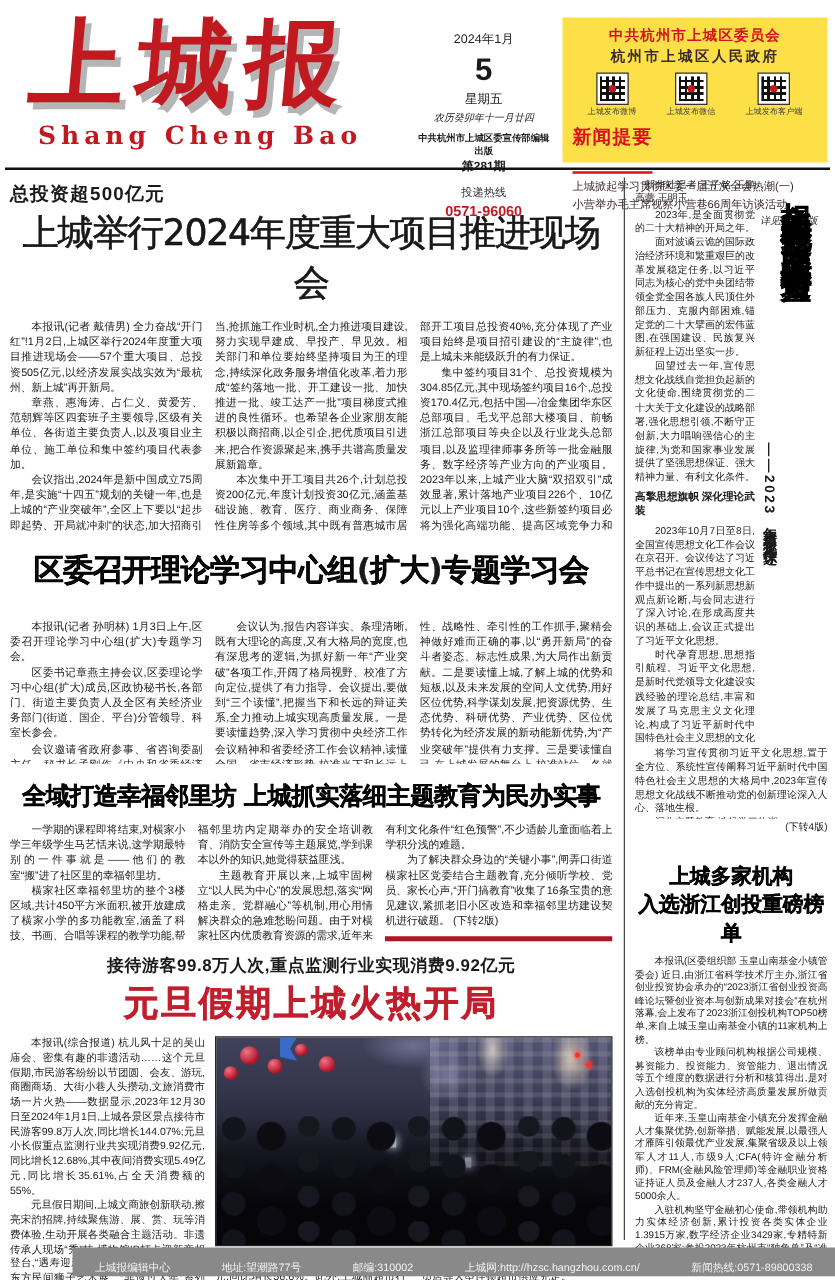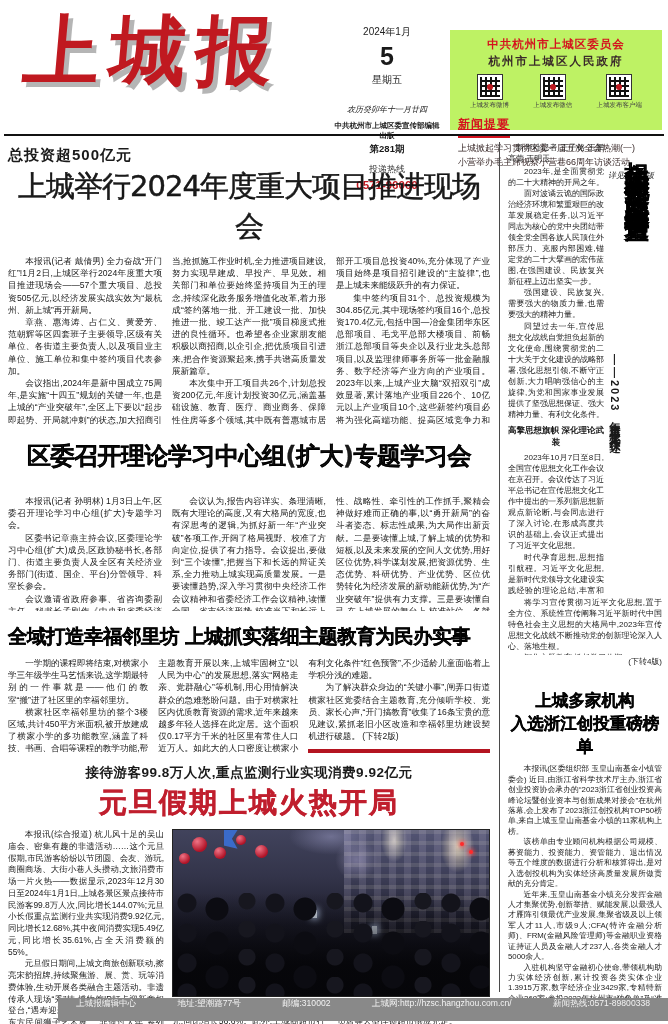--- a/index.html
+++ b/index.html
@@ -17,41 +17,41 @@
     color:#c01920; letter-spacing:10px; transform:skewX(-5deg);
     text-shadow:5px 5px 0 rgba(120,120,120,.55); white-space:nowrap; padding-left:14px;
   }
   .mast-pinyin {
     font-family:"DejaVu Serif", serif; font-weight:bold; font-size:20px; color:#c01920;
     letter-spacing:4px; text-align:center; margin-top:8px; width:300px;
   }
   .issue-box { width:110px; text-align:center; padding-top:12px; line-height:1.25; }
   .ib-date { font-size:10px; color:#222; }
   .ib-day  { font-size:25px; font-weight:bold; margin:2px 0; }
-  .ib-week { font-size:10px; margin-bottom:19px; }
+  .ib-week { font-size:10px; margin-bottom:4px; }
   .ib-lunar { font-family:"DejaVu Serif", serif; font-size:8px; font-style:italic; margin-bottom:6px; }
   .ib-pub  { font-size:7.5px; font-weight:bold; margin-bottom:3px; }
   .ib-no   { font-size:9.5px; font-weight:bold; margin-bottom:10px; }
   .ib-hotline { font-size:9px; color:#333;font-family:Liberation Mono, monospace; }
   .ib-phone { font-size:11.5px; font-weight:bold; color:#c01920; margin-top:2px; }
-  .org-box { flex:1; background:#bef264; margin-left:8px; padding:7px 8px 4px;margin-top:16px; }
+  .org-box { flex:1; background:#fde047; margin-left:8px; padding:7px 8px 4px; }
   .ob-org1 { text-align:center; font-size:11.5px; font-weight:bold; color:#d5121e; letter-spacing:1px; }
   .ob-org2 { text-align:center; font-size:11.5px; font-weight:bold; color:#3a2a2a; letter-spacing:2px; margin-top:2px; }
   .qr-row { display:flex; justify-content:space-around; margin-top:6px; }
   .qr-cell { text-align:center; }
   .qr {
     width:24px; height:24px; margin:0 auto; background:#fff; position:relative;
     background-image:repeating-linear-gradient(0deg,#111 0 2px,transparent 2px 5px),
                      repeating-linear-gradient(90deg,#111 0 2px,transparent 2px 5px);
     border:2px solid #fff; outline:1px solid #333;
   }
   .qr::after { content:""; position:absolute; left:7px; top:7px; width:6px; height:6px; background:#c01920; border-radius:50%; }
   .qr-label { font-size:6.5px; color:#444; margin-top:2px; white-space:nowrap; }
-  .brief-label { display:inline-block; font-size:12px; font-weight:bold; color:#d5121e;
-    border-bottom:2px solid #d5121e; margin:6px 0 4px; padding-bottom:3px; letter-spacing:1px;text-decoration:underline; }
+  .brief-label { display:inline-block; font-size:15px; font-weight:bold; color:#d5121e;
+    border-bottom:2px solid #d5121e; margin:6px 0 4px; padding-bottom:18px; letter-spacing:1px; }
   .brief-line { font-size:9px; font-weight:normal; color:#3a2a2a; line-height:1.5; white-space:nowrap; }
   .see-page { text-align:right; font-size:8px; font-family:"DejaVu Serif",serif; font-style:italic; color:#222; margin-top:1px; }
   .see-page b { color:#c01920; font-style:normal; }
   .top-rule { border-top:2.5px solid #111; margin:4px 4px 0; }
   
   .content { display:flex; padding:6px 6px 0 8px; height:856px; }
   .left-region { width:492px; border-right:1px solid #4a4a4a; padding-right:9px; }
   .right-region { width:162px; padding-left:8px; }
   
   .cols { display:flex; gap:10px; overflow:hidden; }
@@ -63,21 +63,21 @@
   .headline1 { text-align:center; font-size:29px; font-weight:400; letter-spacing:-1px; margin-top:2px;
     font-family:"DejaVu Sans", sans-serif; -webkit-text-stroke:.4px #000; }
   .a-main .cols { height:172px; margin-top:8px;justify-content:flex-end; }
   
   .a-study { margin-top:13px; }
   .headline2 { text-align:center; font-size:24px; font-weight:900; letter-spacing:-0.5px;
     font-family:"DejaVu Sans", sans-serif; -webkit-text-stroke:.3px #000; }
   .a-study .cols { height:116px; margin-top:23px; }
   
   .a-neighbor { margin-top:12px; }
-  .headline3 { font-size:19.5px; font-weight:900; letter-spacing:-0.5px;
+  .headline3 { text-align:center; font-size:19.5px; font-weight:900; letter-spacing:-0.5px;
     font-family:"DejaVu Sans", sans-serif; -webkit-text-stroke:.3px #000; }
   .a-neighbor .cols { height:96px; margin-top:7px; }
   .slogan-box { background:#b41420; color:#fff; font-weight:bold; font-size:11.5px; letter-spacing:2px;
     text-align:center; padding:6px 2px; margin-top:7px; white-space:nowrap; }
   
   .a-newyear { margin-top:11px; }
   .kicker2 { text-align:center; font-size:13.5px; font-weight:bold; letter-spacing:.5px; }
   .headline4 { text-align:center; font-size:28px; font-weight:900; color:#c01f2e; letter-spacing:2px;
     font-family:"DejaVu Sans", sans-serif; margin-top:2px; -webkit-text-stroke:.4px #c01f2e; }
   .ny-grid { display:grid; grid-template-columns:156px 1fr; grid-template-rows:168px auto; gap:6px 8px; margin-top:7px; }
@@ -111,46 +111,47 @@
       linear-gradient(180deg, transparent, rgba(5,5,8,.9) 70%);
     background-size:88px 30px, 88px 34px, 88px 28px, 100% 100%;
   }
   .glint { position:absolute; width:5px; height:8px; background:#e8f2ff; box-shadow:0 0 6px 2px rgba(200,220,255,.8); }
   .tsignal { position:absolute; width:4px; height:4px; border-radius:50%; background:#ff2b2b; box-shadow:0 0 4px 1px rgba(255,60,60,.9); }
   
   .cult-row { display:flex; height:452px; overflow:hidden; }
   .cult-text { width:96px; font-size:8px; line-height:1.38; text-align:justify; }
   .cult-text p { text-indent:2em; }
   .cult-byline { font-size:8px; margin-bottom:2px; text-indent:1em; }
-  .cult-subhead { font-size:8.5px; font-weight:bold; text-align:center; margin:5px 0 4px; }
+  .cult-subhead { font-size:8.5px; font-weight:bold; text-align:left; margin:5px 0 4px; }
   .cult-sub-vert { writing-mode:vertical-rl; font-size:11px; font-weight:bold; padding-top:212px; margin:0 1px 0 3px; letter-spacing:2px; }
   .cult-title-vert { writing-mode:vertical-rl; font-size:25px; font-weight:900; letter-spacing:3px; line-height:1.1;
     font-family:"DejaVu Sans", sans-serif; -webkit-text-stroke:.3px #000; }
   .cult-wide { font-size:8px; line-height:1.38; text-align:justify; height:58px; overflow:hidden; margin-top:3px; }
   .cult-wide p { text-indent:2em; }
   .turn-note { text-align:right; font-size:8px; margin-top:1px; }
   
   .a-invest { margin-top:22px; }
   .invest-hl { text-align:center; font-size:16.5px; font-weight:900; line-height:1.4; letter-spacing:0;
     font-family:"DejaVu Sans", sans-serif; -webkit-text-stroke:.3px #000; }
   .invest-body { font-size:7.8px; line-height:1.34; text-align:justify; height:252px; overflow:hidden; margin-top:6px; }
   .invest-body p { text-indent:2em; }
   
   .footer-bar { position:absolute; left:58px; right:0; bottom:3px; height:23px; background:#898989;
-    display:flex; align-items:flex-start; justify-content:space-between; padding:0 18px; }
+    display:flex; align-items:flex-end; justify-content:space-between; padding:0 18px; }
   .footer-bar span { color:#f3f3f3; font-size:8.6px; white-space:nowrap; }
 </style>
 </head>
 <body>
 
 <div id="paper">
 
   <div class="masthead">
     <div class="mast-left">
       <div class="mast-title">上城报</div>
+      <div class="mast-pinyin">Shang Cheng Bao</div>
     </div>
     <div class="issue-box">
       <div class="ib-date">2024年1月</div>
       <div class="ib-day">5</div>
       <div class="ib-week">星期五</div>
       <div class="ib-lunar">农历癸卯年十一月廿四</div>
       <div class="ib-pub">中共杭州市上城区委宣传部编辑出版</div>
       <div class="ib-no">第281期</div>
       <div class="ib-hotline">投递热线</div>
       <div class="ib-phone">0571-96060</div>
@@ -222,20 +223,21 @@
       </div>
 
       <div class="a-neighbor">
         <div class="headline3">全域打造幸福邻里坊 上城抓实落细主题教育为民办实事</div>
         <div class="cols">
           <div class="col">
               <p>一学期的课程即将结束,对横家小学三年级学生马艺恬来说,这学期最特别的一件事就是——他们的教室“搬”进了社区里的幸福邻里坊。</p>
               <p>横家社区幸福邻里坊的整个3楼区域,共计450平方米面积,被开放建成了横家小学的多功能教室,涵盖了科技、书画、合唱等课程的教学功能,帮助学校腾出2间教室,解决了部分学生积分提或远距离求学的困难。如今,马艺恬每周都会来这上课,课后还能看幸</p>
             </div>
           <div class="col cont">
+              <p>福邻里坊内定期举办的安全培训教育、消防安全宣传等主题展览,学到课本以外的知识,她觉得获益匪浅。</p>
               <p>主题教育开展以来,上城牢固树立“以人民为中心”的发展思想,落实“网格走亲、党群融心”等机制,用心用情解决群众的急难愁盼问题。由于对横家社区内优质教育资源的需求,近年来越来越多年轻人选择在此定居。这个面积仅0.17平方千米的社区里有常住人口近万人。如此大的人口密度让横家小学的</p>
             </div>
           <div class="col cont">
             <div>
                 <p>有利文化条件“红色预警”,不少适龄儿童面临着上学积分浅的难题。</p>
                 <p>为了解决群众身边的“关键小事”,闸弄口街道横家社区党委结合主题教育,充分倾听学校、党员、家长心声,“开门搞教育”收集了16条宝贵的意见建议,紧抓老旧小区改造和幸福邻里坊建设契机进行破题。 (下转2版)</p>
               </div>
             <div class="slogan-box">学思想 强党性 重实践 建新功</div>
           </div>
         </div>
@@ -273,21 +275,20 @@
 
     <div class="right-region">
 
       <div class="a-culture">
         <div class="cult-row">
           <div class="cult-text">
             <div class="cult-byline">新华社记者 王子铭 王鹏 高蕾 王明玉</div>
             <div>
                 <p>2023年,是全面贯彻党的二十大精神的开局之年。</p>
                 <p>面对波谲云诡的国际政治经济环境和繁重艰巨的改革发展稳定任务,以习近平同志为核心的党中央团结带领全党全国各族人民顶住外部压力、克服内部困难,锚定党的二十大擘画的宏伟蓝图,在强国建设、民族复兴新征程上迈出坚实一步。</p>
-                <p>强国建设、民族复兴,需要强大的物质力量,也需要强大的精神力量。</p>
                 <p>回望过去一年,宣传思想文化战线自觉担负起新的文化使命,围绕贯彻党的二十大关于文化建设的战略部署,强化思想引领,不断守正创新,大力唱响强信心的主旋律,为党和国家事业发展提供了坚强思想保证、强大精神力量、有利文化条件。</p>
               </div>
             <div class="cult-subhead">高擎思想旗帜 深化理论武装</div>
             <div>
                 <p>2023年10月7日至8日,全国宣传思想文化工作会议在京召开。会议传达了习近平总书记在宣传思想文化工作中提出的一系列新思想新观点新论断,与会同志进行了深入讨论,在形成高度共识的基础上,会议正式提出了习近平文化思想。</p>
                 <p>时代孕育思想,思想指引航程。习近平文化思想,是新时代党领导文化建设实践经验的理论总结,丰富和发展了马克思主义文化理论,构成了习近平新时代中国特色社会主义思想的文化篇,为做好新时代新征程宣传思想文化工作、担负起新的文化使命提供了强大思想武器和科学行动指南。</p>
               </div>
           </div>
           <div class="cult-sub-vert">——2023年宣传思想文化工作综述</div>
           <div class="cult-title-vert">担负新的文化使命 凝聚团结奋进力量</div>

